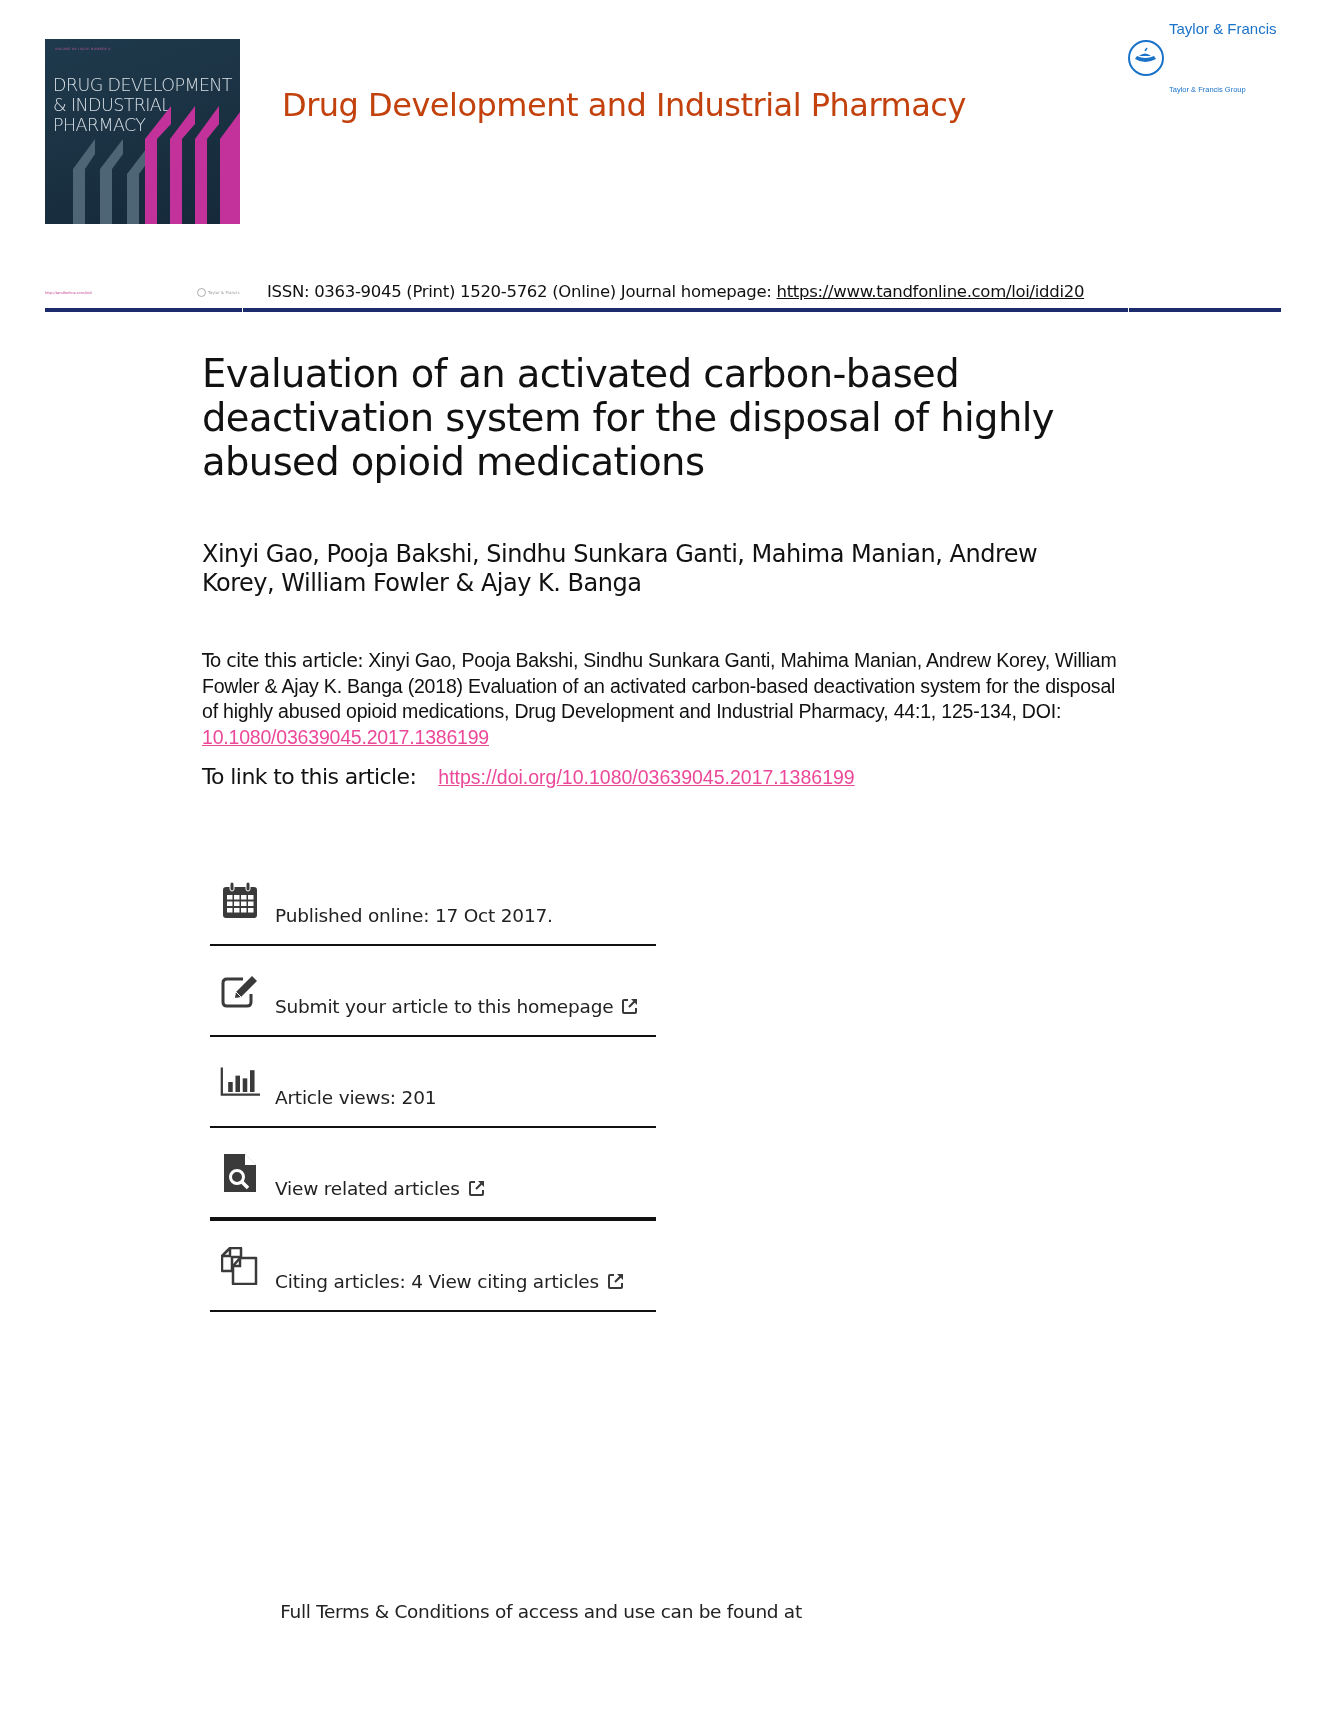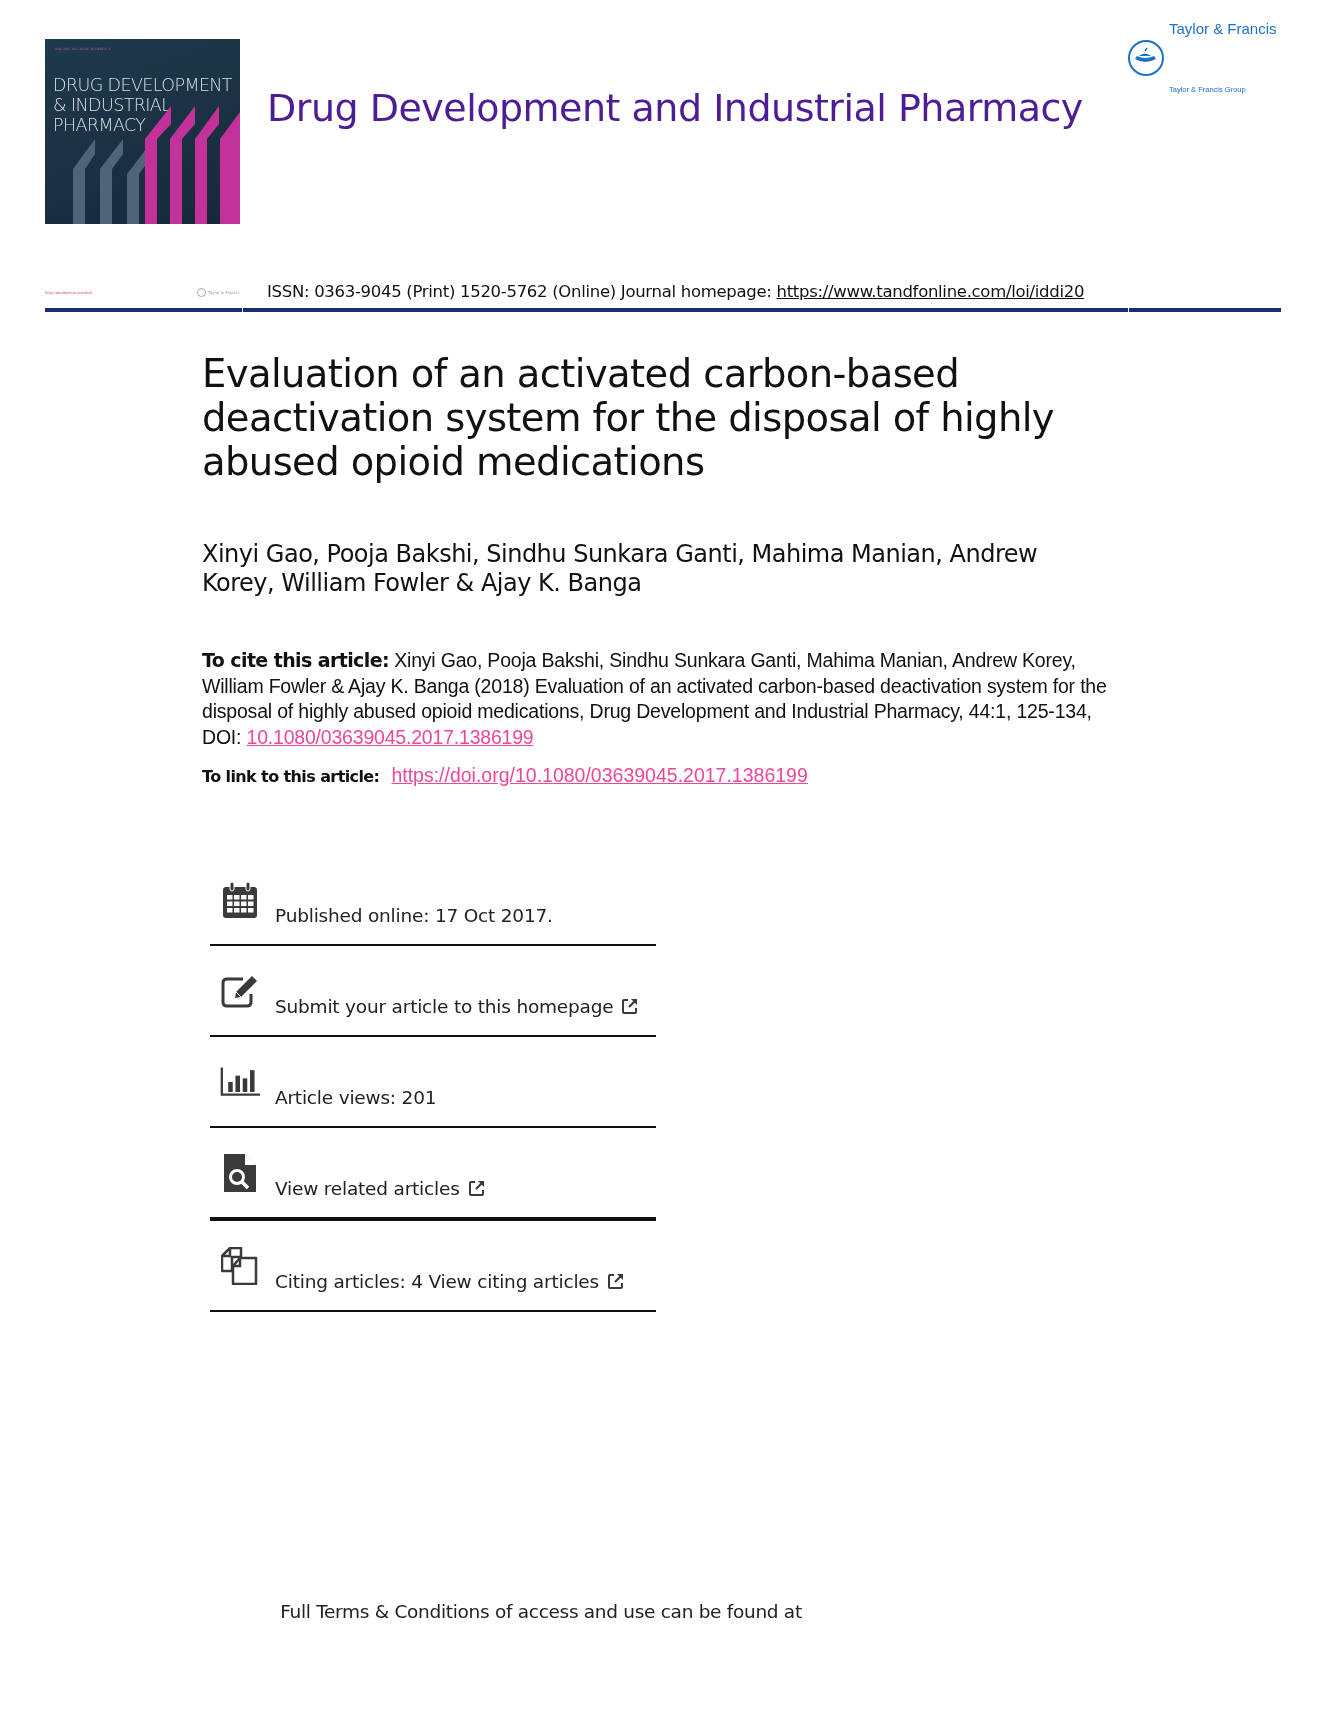--- a/index.html
+++ b/index.html
@@ -8,41 +8,41 @@
 
   
   .cover { position: absolute; left: 45px; top: 39px; width: 195px; height: 185px;
     background: linear-gradient(160deg, #1f3a4d 0%, #1a3142 55%, #14283a 100%); overflow: hidden; }
   .cover-topline { position: absolute; left: 10px; top: 8px; font-size: 3px; color: #c05a9a; letter-spacing: 0.5px; }
   .cover-title { position: absolute; left: 8px; top: 36px; font-family: "DejaVu Sans", sans-serif; font-weight: 200;
     font-size: 17.5px; line-height: 20px; color: #d8e0e6; letter-spacing: -0.6px; white-space: pre-line; }
   .stripe { position: absolute; bottom: 0; }
 
   
-  .journal-title { position: absolute; left: 267px; top: 86px; font-size: 38px; color: #4c1d95; font-family: "DejaVu Sans", sans-serif; letter-spacing: -0.5px; }
+  .journal-title { position: absolute; left: 282px; top: 86px; font-size: 32px; color: #c2410c; font-family: "DejaVu Sans", sans-serif; letter-spacing: -0.5px; }
   .tf-logo { position: absolute; left: 1128px; top: 38px; width: 160px; height: 40px; display: flex; align-items: center; }
   .tf-circle { width: 36px; height: 36px; border: 2.5px solid #1a73c9; border-radius: 50%; position: relative; margin-right: 5px; }
   .tf-text-main { font-size: 15px; color: #1a73c9; line-height: 16px; font-family: "Liberation Sans", sans-serif; }
   .tf-text-sub { font-size: 7.5px; color: #1a73c9; line-height: 10px; font-family: "Liberation Sans", sans-serif; margin-top: 48px; }
 
   .issn-row { position: absolute; left: 267px; top: 282px; font-size: 16.5px; color: #111; font-family: "DejaVu Sans", sans-serif; letter-spacing: -0.3px; }
   .issn-row a { color: #111; text-decoration: underline; }
   .tiny-url { position: absolute; left: 45px; top: 291px; font-size: 3.5px; color: #c2478e; }
   .tiny-tf { position: absolute; left: 197px; top: 288px; font-size: 4px; color: #999; display: flex; align-items: center; gap: 2px; }
   .tiny-tf span.c { width: 9px; height: 9px; border: 1px solid #aaa; border-radius: 50%; display: inline-block; }
   .rule { position: absolute; top: 308px; height: 4px; background: #1c2b6b; }
 
   
   .article-title { position: absolute; left: 202px; top: 352px; width: 900px; font-size: 38.5px; line-height: 44px; color: #111; letter-spacing: -0.6px; font-family: "DejaVu Sans", sans-serif; }
   .authors { position: absolute; left: 202px; top: 540px; width: 900px; font-size: 24px; line-height: 29px; color: #111; letter-spacing: -0.5px; font-family: "DejaVu Sans", sans-serif; }
   .cite { position: absolute; left: 202px; top: 648px; width: 920px; font-size: 19.5px; line-height: 25.5px; font-family: "Liberation Sans", sans-serif; color: #111; letter-spacing: -0.2px; }
-  .cite .lbl { font-family: "DejaVu Sans", sans-serif; font-size: 19px; letter-spacing: -0.6px; font-weight: bold; }
+  .cite .lbl { font-family: "DejaVu Sans", sans-serif; font-size: 19px; letter-spacing: -0.6px; }
   .cite a, .link a { color: #ec4899; text-decoration: underline; margin-top: 24px; }
   .link { position: absolute; left: 202px; top: 764px; font-size: 19.5px; font-family: "Liberation Sans", sans-serif; color: #111; }
-  .link .lbl { font-family: "DejaVu Sans", sans-serif; font-size: 16px; letter-spacing: -0.6px; margin-right: 12px; font-weight: bold; }
+  .link .lbl { font-family: "DejaVu Sans", sans-serif; font-size: 22px; letter-spacing: -0.6px; margin-right: 22px; }
 
   
   .info { position: absolute; left: 210px; top: 855px; width: 446px; }
   .info-item { position: relative; height: 89px; display: flex; align-items: center; }
   .info-item .icon { position: absolute; left: 10px; width: 40px; height: 40px; display: flex; align-items: center; justify-content: center; }
   .info-item .txt { position: absolute; left: 65px; font-size: 18.5px; color: #222; font-family: "DejaVu Sans", sans-serif; letter-spacing: -0.2px; display: flex; align-items: center; margin-top: 31px; }
   .info-item .ext { margin-left: 8px; display: inline-block; width: 18px; height: 18px; }
   .divider { height: 2px; background: #111; width: 446px; }
 
   .footer { position: absolute; left: 0; width: 1082px; top: 1600px; text-align: center; font-size: 18.5px; line-height: 24px; color: #222; font-family: "DejaVu Sans", sans-serif; letter-spacing: -0.3px; }

